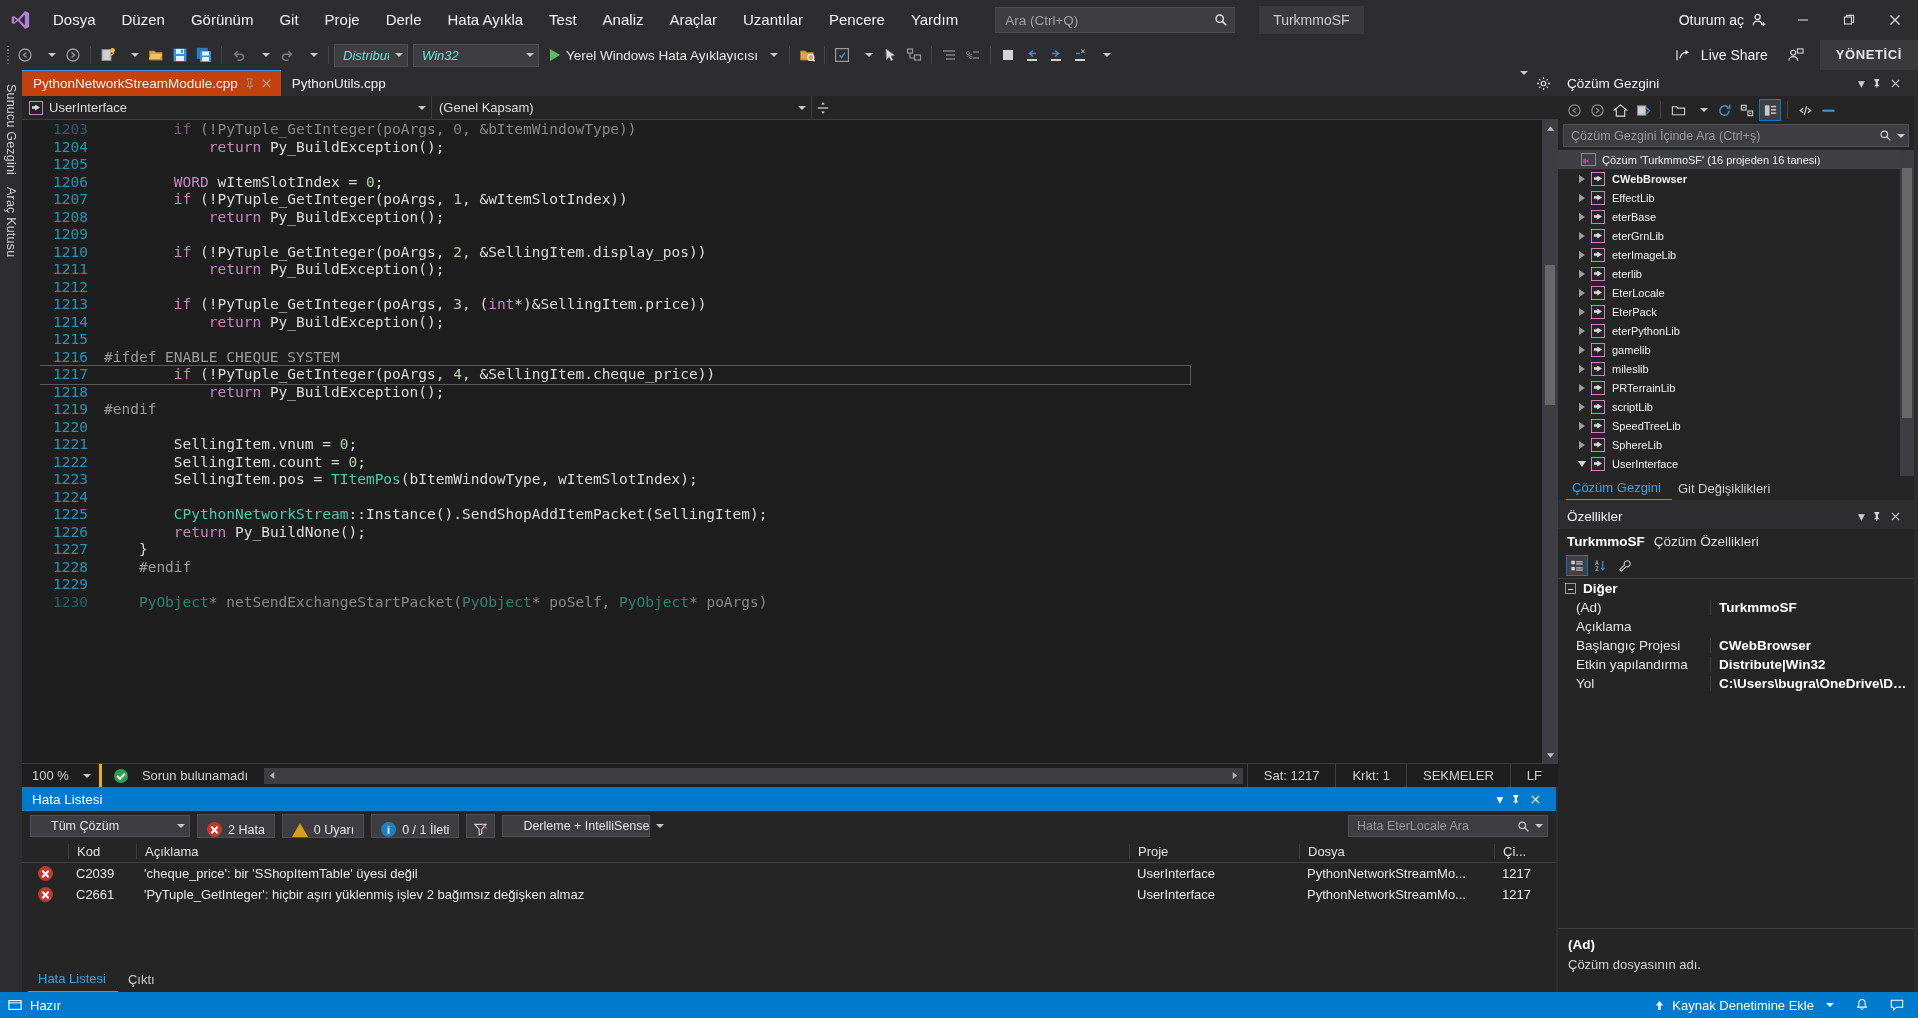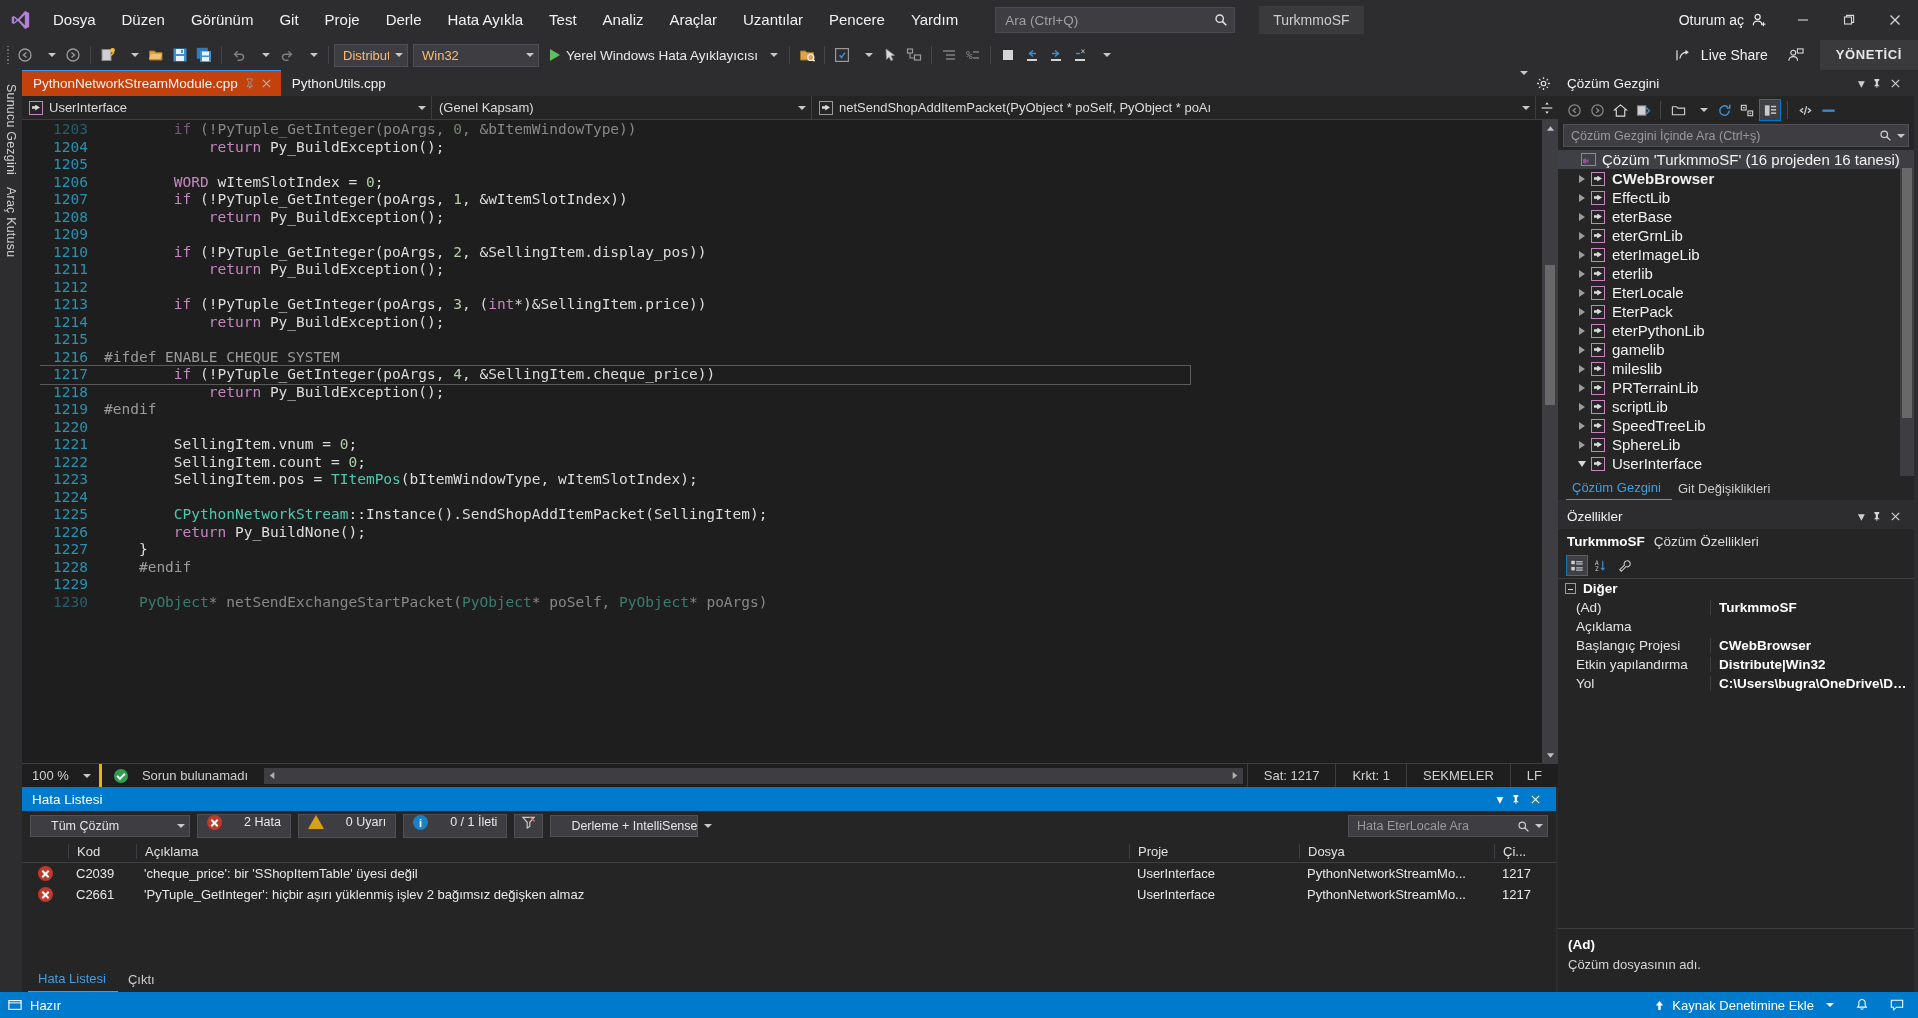--- a/index.html
+++ b/index.html
@@ -43,22 +43,22 @@
   
   .toolbar {
     height: 30px; flex: 0 0 30px; display: flex; align-items: center;
     background: #2d2d30; padding-left: 4px; position: relative;
   }
   .grip { width: 9px; height: 18px; display: flex; flex-direction: column; justify-content: center; gap: 2px; padding-left: 3px; }
   .grip i { display: block; width: 2px; height: 2px; background: #6d6d70; }
   .tb-btn { height: 24px; min-width: 24px; display: flex; align-items: center; justify-content: center; padding: 0 3px; }
   .tb-sep { width: 1px; height: 18px; background: #464649; margin: 0 5px; }
   .tb-combo {
-    height: 23px; background: #3e3e42; border: 1px solid #4f4f55; color: #fdba74;
-    font-size: 13px; display: flex; align-items: center; padding: 0 4px 0 8px; margin-right: 5px;
+    height: 23px; background: #3e3e42; border: 1px solid #4f4f55; color: #5eead4;
+    font-size: 13px; display: flex; align-items: center; padding: 0 4px 0 8px; margin-right: 5px; font-style: italic;
   }
   .tb-combo .cv { flex: 1; white-space: nowrap; overflow: hidden; }
   .caret { width: 0; height: 0; border-left: 4px solid transparent; border-right: 4px solid transparent; border-top: 4px solid #c8c8c8; margin-left: 6px; }
   .run-btn { display: flex; align-items: center; gap: 6px; height: 24px; padding: 0 6px; font-size: 13.5px; color: #e8e8e8; }
   .tri { width: 0; height: 0; border-top: 6px solid transparent; border-bottom: 6px solid transparent; border-left: 10px solid #5dbe5d; }
   .liveshare { margin-left: auto; display: flex; align-items: center; gap: 8px; padding: 0 10px; font-size: 14px; }
   .admin-chip { background: #3a3a3d; color: #e6e6e6; font-size: 13px; letter-spacing: .6px; padding: 0 16px; height: 30px; line-height: 30px; font-weight: bold; }
 
   
   .body { flex: 1; display: flex; min-height: 0; background: #2d2d30; }
@@ -132,21 +132,21 @@
   .st-cell { padding: 0 16px; border-left: 1px solid #3e3e42; height: 24px; line-height: 24px; }
 
   
   .errpanel { height: 205px; flex: 0 0 205px; display: flex; flex-direction: column; background: #252526; margin-right: 2px; }
   .errhdr { height: 24px; flex: 0 0 24px; background: #007acc; display: flex; align-items: center; padding: 0 6px 0 10px; font-size: 13.5px; color: #fff; }
   .errhdr .ttl { flex: 1; }
   .errhdr .hb { width: 20px; text-align: center; color: #fff; }
   .errtb { height: 30px; flex: 0 0 30px; display: flex; align-items: center; gap: 7px; background: #252526; padding: 0 8px; }
   .e-combo { height: 22px; background: #3e3e42; border: 1px solid #4f4f55; font-size: 12.5px; color: #e4e4e4; display: flex; align-items: center; padding: 0 4px 0 8px; }
   .e-combo .ev { flex:1; white-space:nowrap;margin-left:12px; }
-  .e-toggle { height: 24px; display: flex; align-items: flex-start; gap: 22px; background: #3e3e42; border: 1px solid #4f4f55; padding: 0 9px; font-size: 12.5px; color: #e8e8e8; }
+  .e-toggle { height: 24px; display: flex; align-items: flex-end; gap: 6px; background: #3e3e42; border: 1px solid #4f4f55; padding: 0 9px; font-size: 12.5px; color: #e8e8e8; }
   .badge-x { width: 15px; height: 15px; border-radius: 50%; background: #c0392b; position: relative; }
   .badge-x::before, .badge-x::after { content:""; position:absolute; left:3px; top:6.5px; width:9px; height:2px; background:#fff; }
   .badge-x::before { transform: rotate(45deg); } .badge-x::after { transform: rotate(-45deg); }
   .badge-w { width: 0; height: 0; border-left: 8px solid transparent; border-right: 8px solid transparent; border-bottom: 14px solid #d8a019; position: relative; }
   .badge-i { width: 15px; height: 15px; border-radius: 50%; background: #1b80c4; color:#fff; font-size:11px; font-weight:bold; display:flex;align-items:center;justify-content:center; }
   .e-search { margin-left: auto; width: 200px; height: 22px; background: #3e3e42; border: 1px solid #4f4f55; display: flex; align-items: center; padding: 0 4px 0 8px; font-size: 12.5px; color: #9a9a9a; }
   .e-search .es { flex: 1; }
 
   .errtable { flex: 1; min-height: 0; display: flex; flex-direction: column; background: #252526; }
   .erow-head { height: 22px; display: flex; align-items: center; background: #252526; border-bottom: 1px solid #3e3e42; font-size: 13px; color: #e0e0e0; }
@@ -173,21 +173,21 @@
   .pane-hdr .phb { width: 19px; text-align: center; color: #cfcfcf; }
   .se-tools { height: 28px; flex: 0 0 28px; display: flex; align-items: center; gap: 1px; padding: 0 5px; background: #252526; }
   .se-btn { width: 22px; height: 22px; display: flex; align-items: center; justify-content: center; }
   .se-btn.on { background: #3f3f46; border: 1px solid #007acc; }
   .se-search {
     margin: 0 5px 3px 5px; height: 23px; background: #3e3e42; border: 1px solid #4f4f55;
     display: flex; align-items: center; padding: 0 3px 0 7px; font-size: 12.5px; color: #9a9a9a;
   }
   .se-search .ss { flex: 1; }
   .se-tree { flex: 1; min-height: 0; overflow: hidden; position: relative; background: #252526; }
-  .tnode { height: 19px; display: flex; align-items: center; font-size: 15px; color: #f1f1f1; padding-left: 6px; }
+  .tnode { height: 19px; display: flex; align-items: center; font-size: 11px; color: #f1f1f1; padding-left: 6px; }
   .tnode.sel { background: #3f3f46; }
   .tw { width: 16px; flex: 0 0 16px; display: flex; align-items: center; justify-content: center; }
   .tw .arrow-r { width:0;height:0;border-top:4.5px solid transparent;border-bottom:4.5px solid transparent;border-left:6px solid #9c9c9c; }
   .tw .arrow-d { width:0;height:0;border-left:4.5px solid transparent;border-right:4.5px solid transparent;border-top:6px solid #d8d8d8; }
   .tnode .tico { width: 16px; flex: 0 0 16px; margin-right: 6px; display: flex; align-items: center; justify-content: center; }
   .sln-ico { width: 15px; height: 13px; border: 1.5px solid #8c8c8c; position: relative; }
   .sln-ico::after { content:""; position:absolute; left:1px; bottom:1px; width:6px;height:6px; background:#9b4f96;
     clip-path: polygon(0 25%,60% 0,60% 40%,100% 15%,100% 85%,60% 60%,60% 100%,0 75%); }
   .se-footer { height: 24px; flex: 0 0 24px; display: flex; align-items: flex-end; padding-left: 8px; gap: 0; background: #252526; }
   .se-ftab { font-size: 13px; padding: 0 11px 4px 6px; color: #cccccc; }
@@ -527,25 +527,20 @@
       </div>
 
       <div class="navbar">
         <div class="nav-combo nav-c1">
           <span class="proj-ico"></span>
           <span class="nv">UserInterface</span>
           <span class="caret"></span>
         </div>
         <div class="nav-combo nav-c2">
           <span class="nv">(Genel Kapsam)</span>
-          <span class="caret"></span>
-        </div>
-        <div class="nav-combo nav-c3">
-          <span class="proj-ico" style="border-color:#9b9b9b"></span>
-          <span class="nv">netSendShopAddItemPacket(PyObject * poSelf, PyObject * poAı</span>
           <span class="caret"></span>
         </div>
         <div class="splitter-btn">
           <svg viewBox="0 0 16 16" width="14" height="14">
               <line x1="2" y1="8" x2="14" y2="8" stroke="#e0e0e0" stroke-width="1.3"></line>
               <path d="M8 1.5 6 4h4zM8 14.5 6 12h4z" fill="#e0e0e0"></path>
             </svg>
         </div>
       </div>
 

